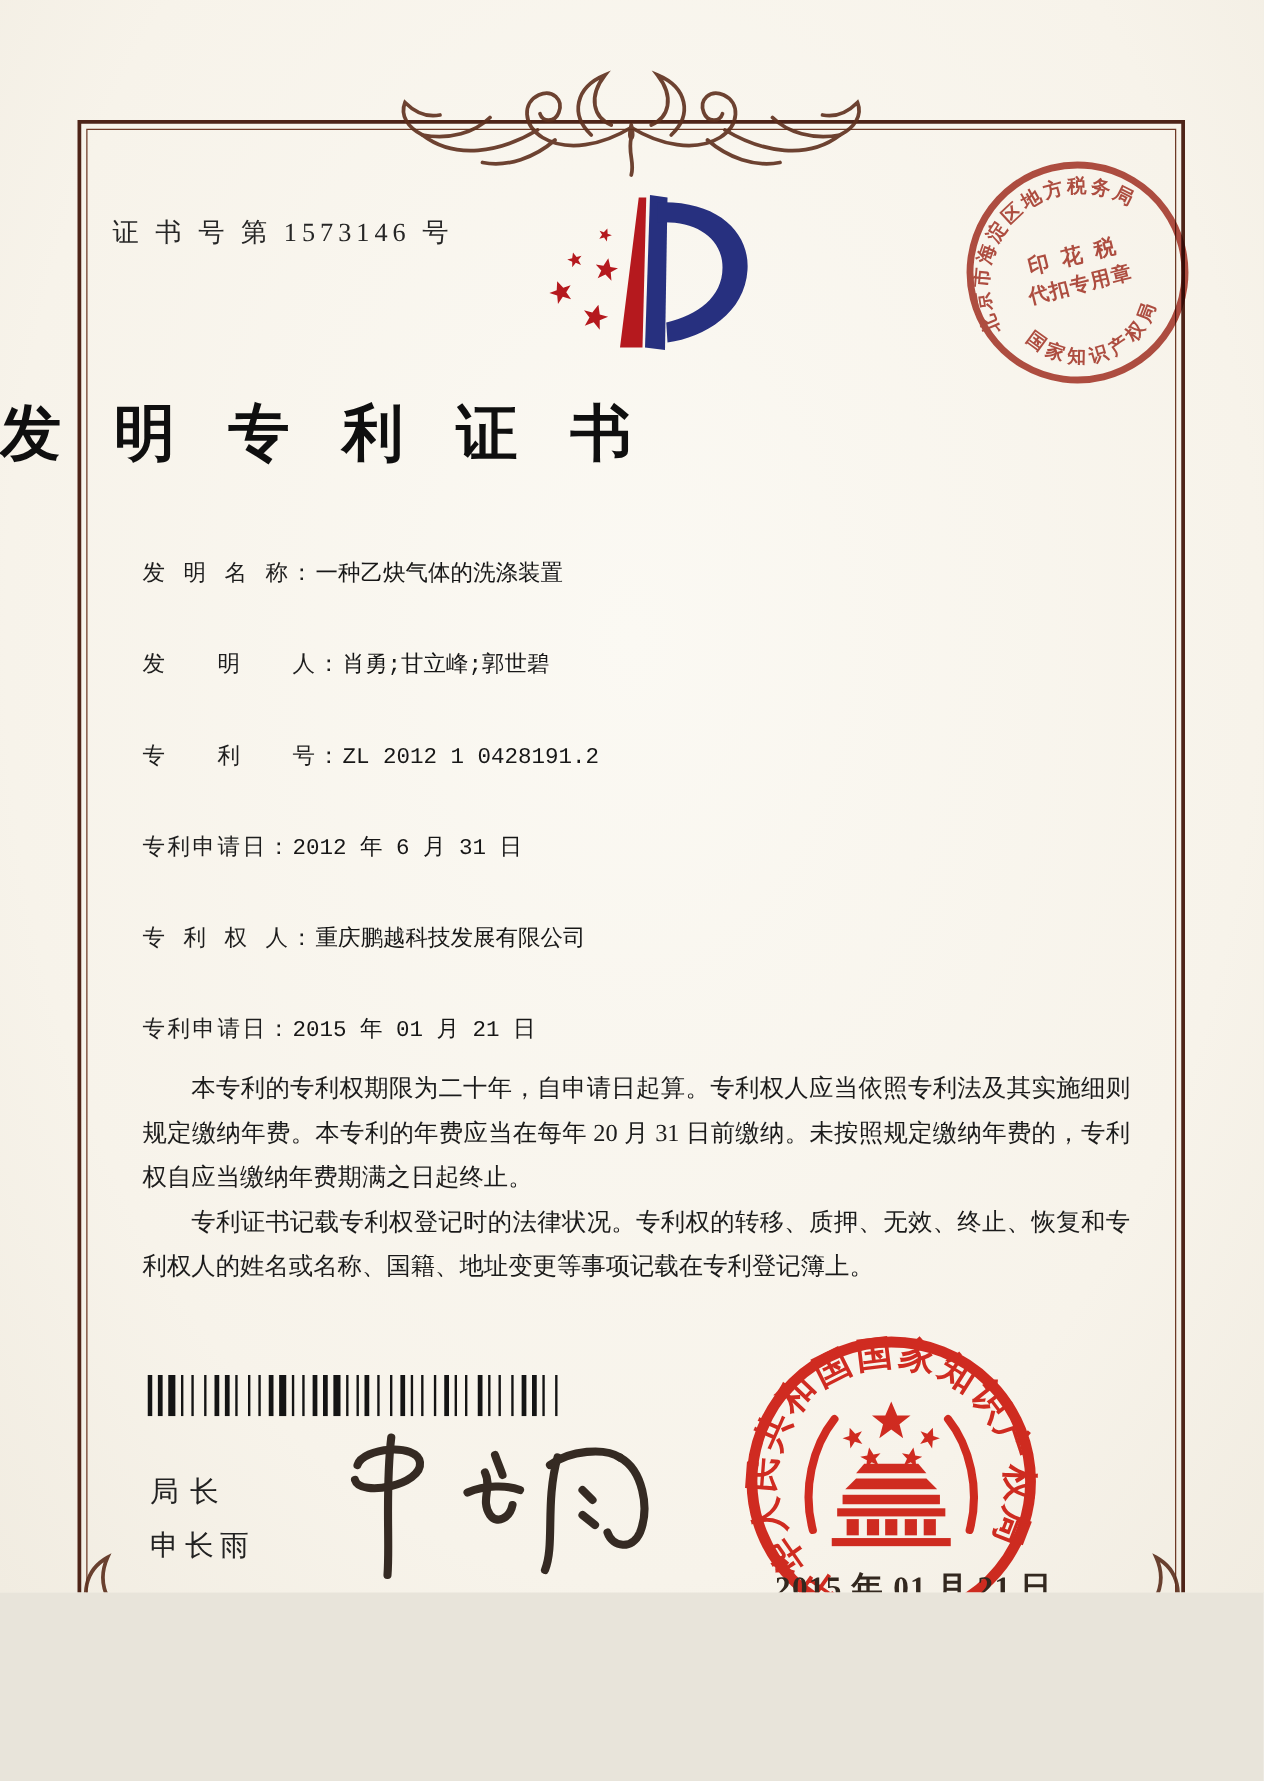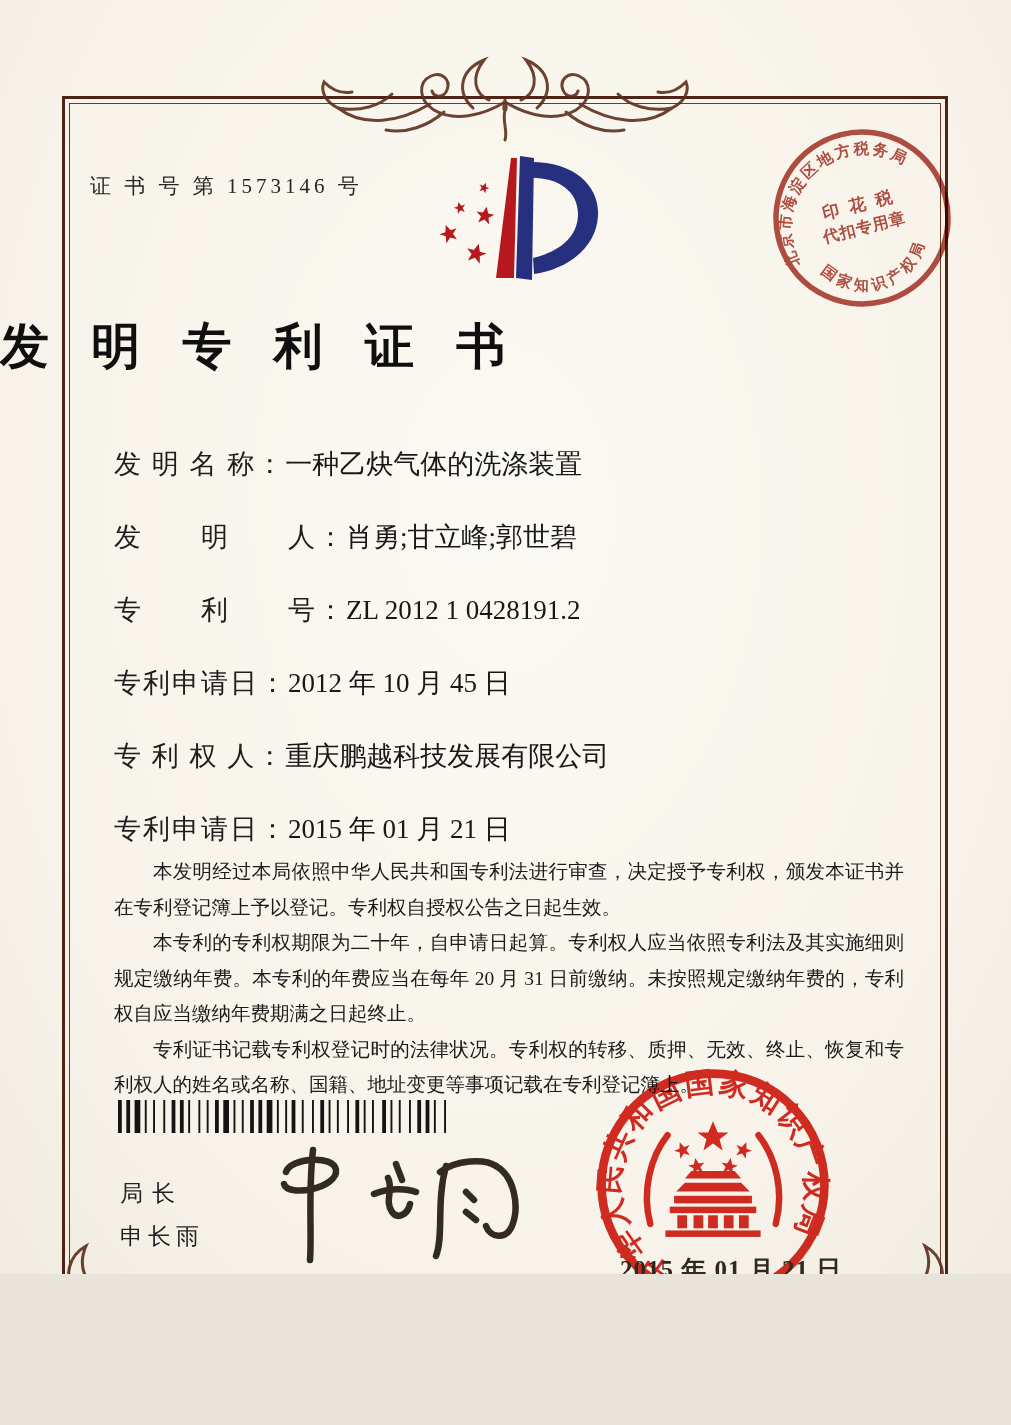--- a/index.html
+++ b/index.html
@@ -40,21 +40,21 @@
     mix-blend-mode:multiply;opacity:.88;
   }
   .title{
     position:absolute;left:0;right:0;top:314px;
     font-size:49px;font-weight:bold;letter-spacing:15px;
     color:#0f0f0f;margin:0;
   }
 
   
   .fields{position:absolute;left:114px;top:446px;width:780px;}
-  .field{height:26px;margin-bottom:47px;font-size:27px;white-space:nowrap;}
+  .field{height:26px;margin-bottom:47px;font-size:18px;white-space:nowrap;font-family:Liberation Mono, monospace;}
   .field .flabel{letter-spacing:2px;color:#1e1e1e;}
   .field .fvalue{color:#171717;}
 
   
   .body-text{position:absolute;left:114px;top:854px;width:790px;}
   .body-text p{
     margin:0;text-indent:2em;text-align:justify;
     font-size:19.5px;line-height:35.5px;color:#1b1b1b;
   }
 
@@ -165,32 +165,31 @@
     <div class="field">
       <span class="flabel">发 明 名 称：</span><span class="fvalue">一种乙炔气体的洗涤装置</span>
     </div>
     <div class="field">
       <span class="flabel">发　　明　　人：</span><span class="fvalue">肖勇;甘立峰;郭世碧</span>
     </div>
     <div class="field">
       <span class="flabel">专　　利　　号：</span><span class="fvalue">ZL 2012 1 0428191.2</span>
     </div>
     <div class="field">
-      <span class="flabel">专利申请日：</span><span class="fvalue">2012 年 10 月 45 日</span>
+      <span class="flabel">专利申请日：</span><span class="fvalue">2012 年 6 月 31 日</span>
     </div>
     <div class="field">
       <span class="flabel">专 利 权 人：</span><span class="fvalue">重庆鹏越科技发展有限公司</span>
     </div>
     <div class="field">
       <span class="flabel">专利申请日：</span><span class="fvalue">2015 年 01 月 21 日</span>
     </div>
   </div>
 
   <div class="body-text">
-    <p>本发明经过本局依照中华人民共和国专利法进行审查，决定授予专利权，颁发本证书并在专利登记簿上予以登记。专利权自授权公告之日起生效。</p>
     <p>本专利的专利权期限为二十年，自申请日起算。专利权人应当依照专利法及其实施细则规定缴纳年费。本专利的年费应当在每年 20 月 31 日前缴纳。未按照规定缴纳年费的，专利权自应当缴纳年费期满之日起终止。</p>
     <p>专利证书记载专利权登记时的法律状况。专利权的转移、质押、无效、终止、恢复和专利权人的姓名或名称、国籍、地址变更等事项记载在专利登记簿上。</p>
   </div>
 
   <svg class="barcode" id="barcode-svg" viewBox="0 0 336 33" preserveAspectRatio="none">
     <g id="barcode-bars" fill="#141414">
         <rect x="0.0" y="0" width="3.8" height="33"></rect>
         <rect x="8.3" y="0" width="3.8" height="33"></rect>
         <rect x="16.6" y="0" width="5.7" height="33"></rect>
         <rect x="26.8" y="0" width="1.9" height="33"></rect>

